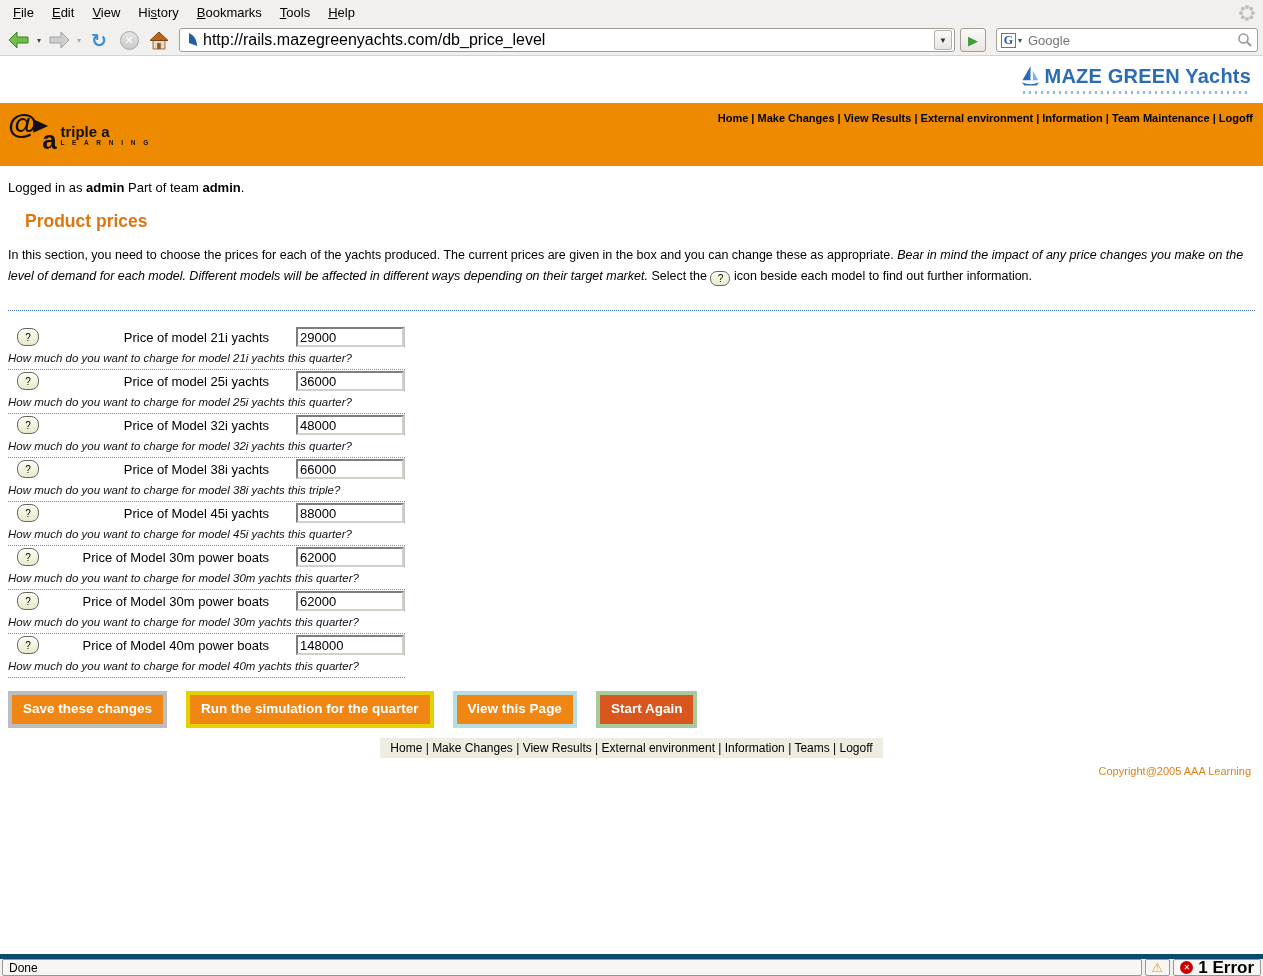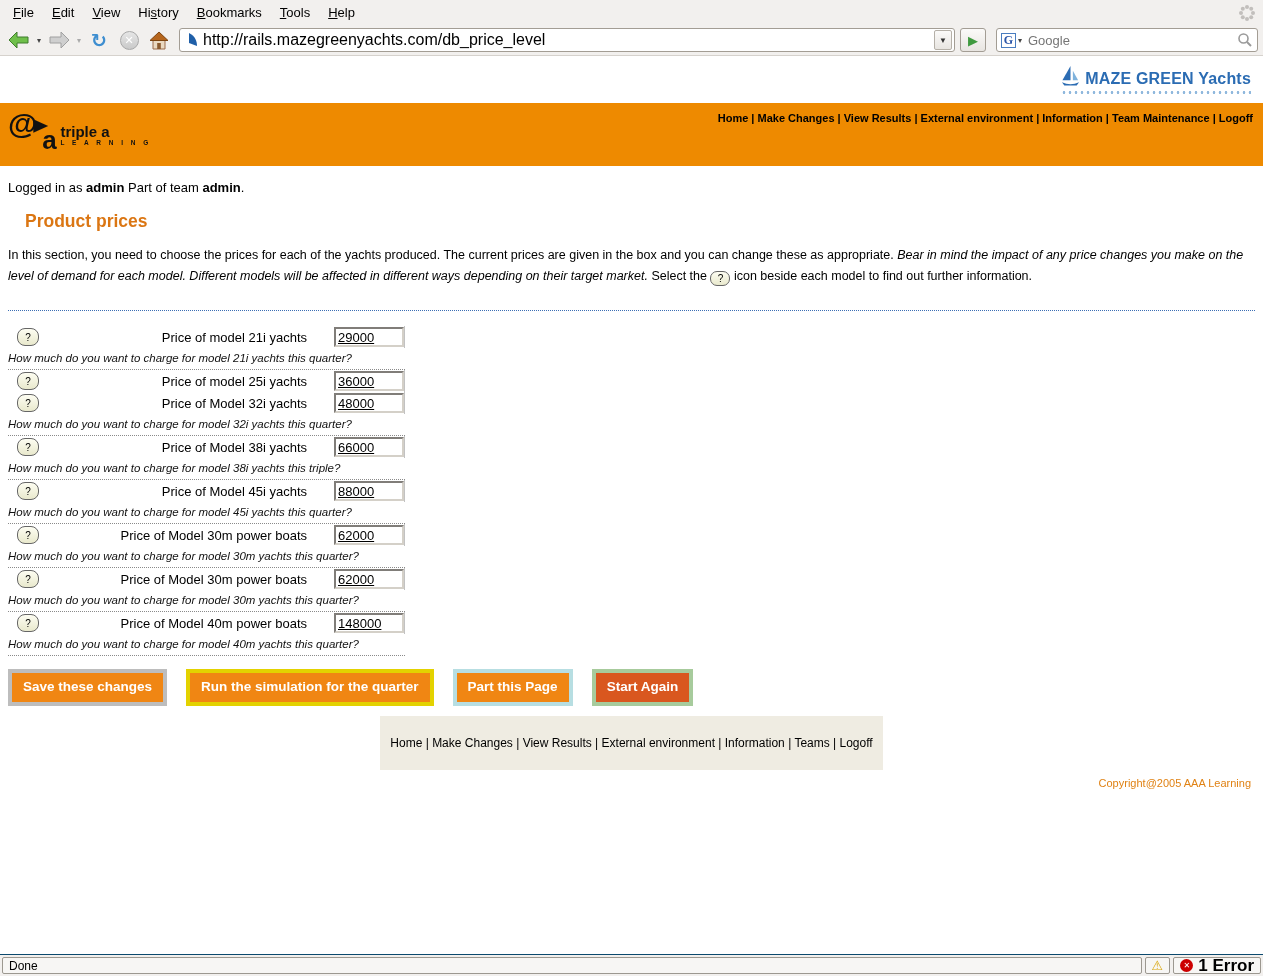--- a/index.html
+++ b/index.html
@@ -60,21 +60,21 @@
     font-family:"Liberation Serif",serif; font-weight:bold; font-size:12px; line-height:13px; text-align:center;
   }
   .search-field input {
     flex:1; border:none; outline:none; font-size:13px; font-family:inherit; color:#9a9a9a; background:transparent; padding:0 4px;
   }
   
   .content { flex:1 1 auto; background:#fff; overflow:hidden; }
   .brand-strip { height:47px; position:relative; }
   .brand { position:absolute; right:12px; top:9px; text-align:center; }
   .brand-line { display:flex; align-items:flex-end; gap:5px; }
-  .brand-text { color:#2b6cb3; font-weight:bold; font-size:16px; letter-spacing:0.2px; }
+  .brand-text { color:#2b6cb3; font-weight:bold; font-size:20px; letter-spacing:0.2px; }
   .brand-wave { margin-top:2px; height:5px; background:radial-gradient(circle,#8fb8dd 1.1px,transparent 1.6px); background-size:6px 5px; }
   .orange-bar {
     height:63px; background:#ee8a00; display:flex; justify-content:space-between; padding:0 10px 0 8px;
   }
   .aaa-logo { display:flex; align-items:flex-start; padding-top:6px; color:#111; }
   .aaa-at { font-size:30px; font-weight:bold; line-height:30px; }
   .aaa-tri { font-size:30px; font-weight:bold; line-height:30px; margin-left:-4px; transform:scaleY(0.9); }
   .aaa-words { margin:16px 0 0 -6px; }
   .aaa-a { font-size:26px; font-weight:bold; line-height:20px; }
   .aaa-title { font-weight:bold; font-size:15px; line-height:14px; }
@@ -93,44 +93,44 @@
   .blue-divider { margin:23px 8px 15px 8px; border-top:1px dotted #3c6eb4; height:0; }
   
   .price-form { margin-left:8px; width:397px; }
   .price-row { display:flex; align-items:center; height:22px; border-right:1px solid #c2c2c2; }
   .help-btn {
     width:22px; height:18px; margin-left:9px; border:1px solid #666; border-radius:8px;
     background:linear-gradient(#fdfdf2,#e9e9cd); font-size:10px; font-family:inherit; padding:0;
   }
   .price-label { flex:1; text-align:right; padding-right:27px; font-size:13px; }
   .price-input {
-    width:70px; height:19px; border:2px inset #d4d0c8; font-size:13px; font-family:inherit; padding:8px 2px;text-decoration:underline;
+    width:108px; height:19px; border:2px inset #d4d0c8; font-size:13px; font-family:inherit; padding:8px 2px;
   }
   .question-row {
     font-style:italic; font-size:11.5px; padding:4px 0 5px; border-bottom:1px dotted #8a8a8a; color:#111;
   }
   
   .btn-row { margin:13px 0 0 8px; display:flex; gap:19px; }
   .btn {
     border:4px solid; background:#f08613; color:#fff; font-weight:bold; font-size:13.5px;
     padding:7px 11px; font-family:inherit; cursor:pointer; line-height:1.1;
   }
   .btn-save  { border-color:#bdbdbd; }
   .btn-run   { border-color:#e3d200; }
   .btn-reset { border-color:#b7dee2; }
   .btn-start { border-color:#a7cb9c; background:#d9571f; }
   
   .footer { text-align:center; margin-top:10px; }
-  .footer-strip { display:inline-block; background:#efece2; padding:20px 10px; font-size:12px; }
+  .footer-strip { display:inline-block; background:#efece2; padding:3px 10px; font-size:12px; }
   .footer-strip span { cursor:pointer; }
   .footer-strip span:not(:last-child)::after { content:"  |  "; }
   .copyright { text-align:right; margin:7px 12px 1px 0; color:#e08214; font-size:11px; }
   
   .statusbar {
-    height:22px; flex:0 0 auto; background:#f2f0ee; border-top:1px solid #0c4a6e;
+    height:22px; flex:0 0 auto; background:#f2f0ee; border-top:5px solid #0c4a6e;
     display:flex; align-items:center; gap:3px; padding:0 2px;
   }
   .status-panel {
     height:17px; border:1px solid #9c9890; border-radius:2px; background:#f7f6f4;
     display:flex; align-items:center; padding:0 6px; font-size:12px;
   }
   .status-done { flex:1; }
   .warn-glyph { color:#d9a60b; font-size:13px; line-height:1; }
   .err-circle {
     width:13px; height:13px; border-radius:50%; background:#cc0000; color:#fff;
@@ -257,20 +257,21 @@
         </div>
         <div class="question-row">How much do you want to charge for model 21i yachts this quarter?</div>
       </div>
 
       <div>
         <div class="price-row">
           <button class="help-btn">?</button>
           <span class="price-label">Price of model 25i yachts</span>
           <input class="price-input" type="text" value="36000" style="">
         </div>
+        <div class="question-row">How much do you want to charge for model 25i yachts this quarter?</div>
       </div>
 
       <div>
         <div class="price-row">
           <button class="help-btn">?</button>
           <span class="price-label">Price of Model 32i yachts</span>
           <input class="price-input" type="text" value="48000" style="">
         </div>
         <div class="question-row">How much do you want to charge for model 32i yachts this quarter?</div>
       </div>
@@ -317,21 +318,21 @@
           <span class="price-label">Price of Model 40m power boats</span>
           <input class="price-input" type="text" value="148000" style="">
         </div>
         <div class="question-row">How much do you want to charge for model 40m yachts this quarter?</div>
       </div>
     </div>
 
   <div class="btn-row">
     <button class="btn btn-save">Save these changes</button>
     <button class="btn btn-run">Run the simulation for the quarter</button>
-    <button class="btn btn-reset">Part this Page</button>
+    <button class="btn btn-reset">View this Page</button>
     <button class="btn btn-start">Start Again</button>
   </div>
 
   <div class="footer">
     <div class="footer-strip">
       
     <span>Home</span><span>Make Changes</span><span>View Results</span><span>External environment</span><span>Information</span><span>Teams</span><span>Logoff</span></div>
   </div>
 
   <div class="copyright">Copyright@2005 AAA Learning</div>

